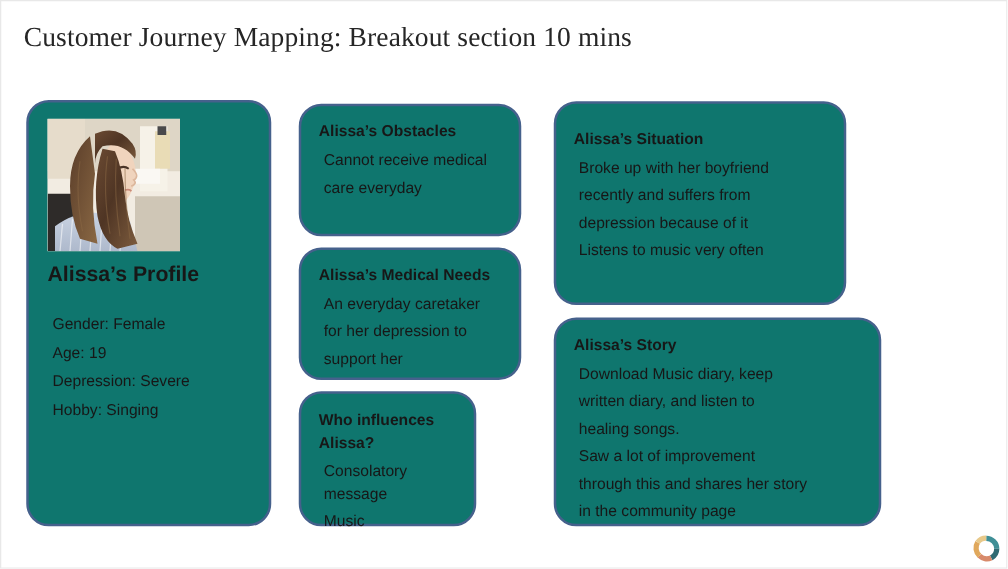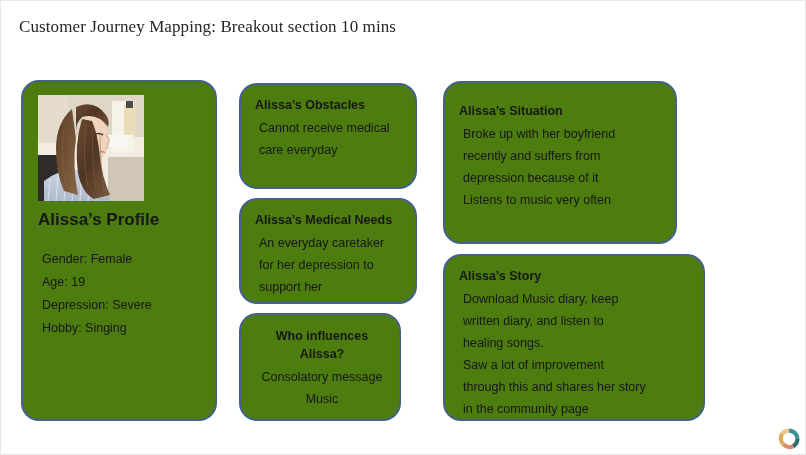--- a/index.html
+++ b/index.html
@@ -22,32 +22,32 @@
     overflow: hidden;
   }
 
   
   #slide-title {
     position: absolute;
     left: 18px;
     top: 16px;
     width: 760px;
     font-family: "Liberation Serif", serif;
-    font-size: 17px;
+    font-size: 22px;
     font-weight: 400;
     color: #262626;
     letter-spacing: 0.1px;
     white-space: nowrap;
   }
 
   
   .card {
     position: absolute;
     box-sizing: border-box;
-    background: #4d7c0f;
+    background: #0f766e;
     border: 2px solid #45618c;
     border-radius: 18px;
   }
 
   .card-body {
     position: absolute;
     left: 14px;
     right: 10px;
   }
 
@@ -115,23 +115,22 @@
     left: 238px;
     top: 197px;
     width: 178px;
     height: 106px;
   }
   #card-medical .card-body { top: 12px; }
 
   #card-influences {
     left: 238px;
     top: 312px;
-    width: 162px;
+    width: 142px;
     height: 108px;
-    text-align: center;
   }
   #card-influences .card-body { top: 13px; }
 
   
   #card-situation {
     left: 442px;
     top: 80px;
     width: 234px;
     height: 163px;
   }

